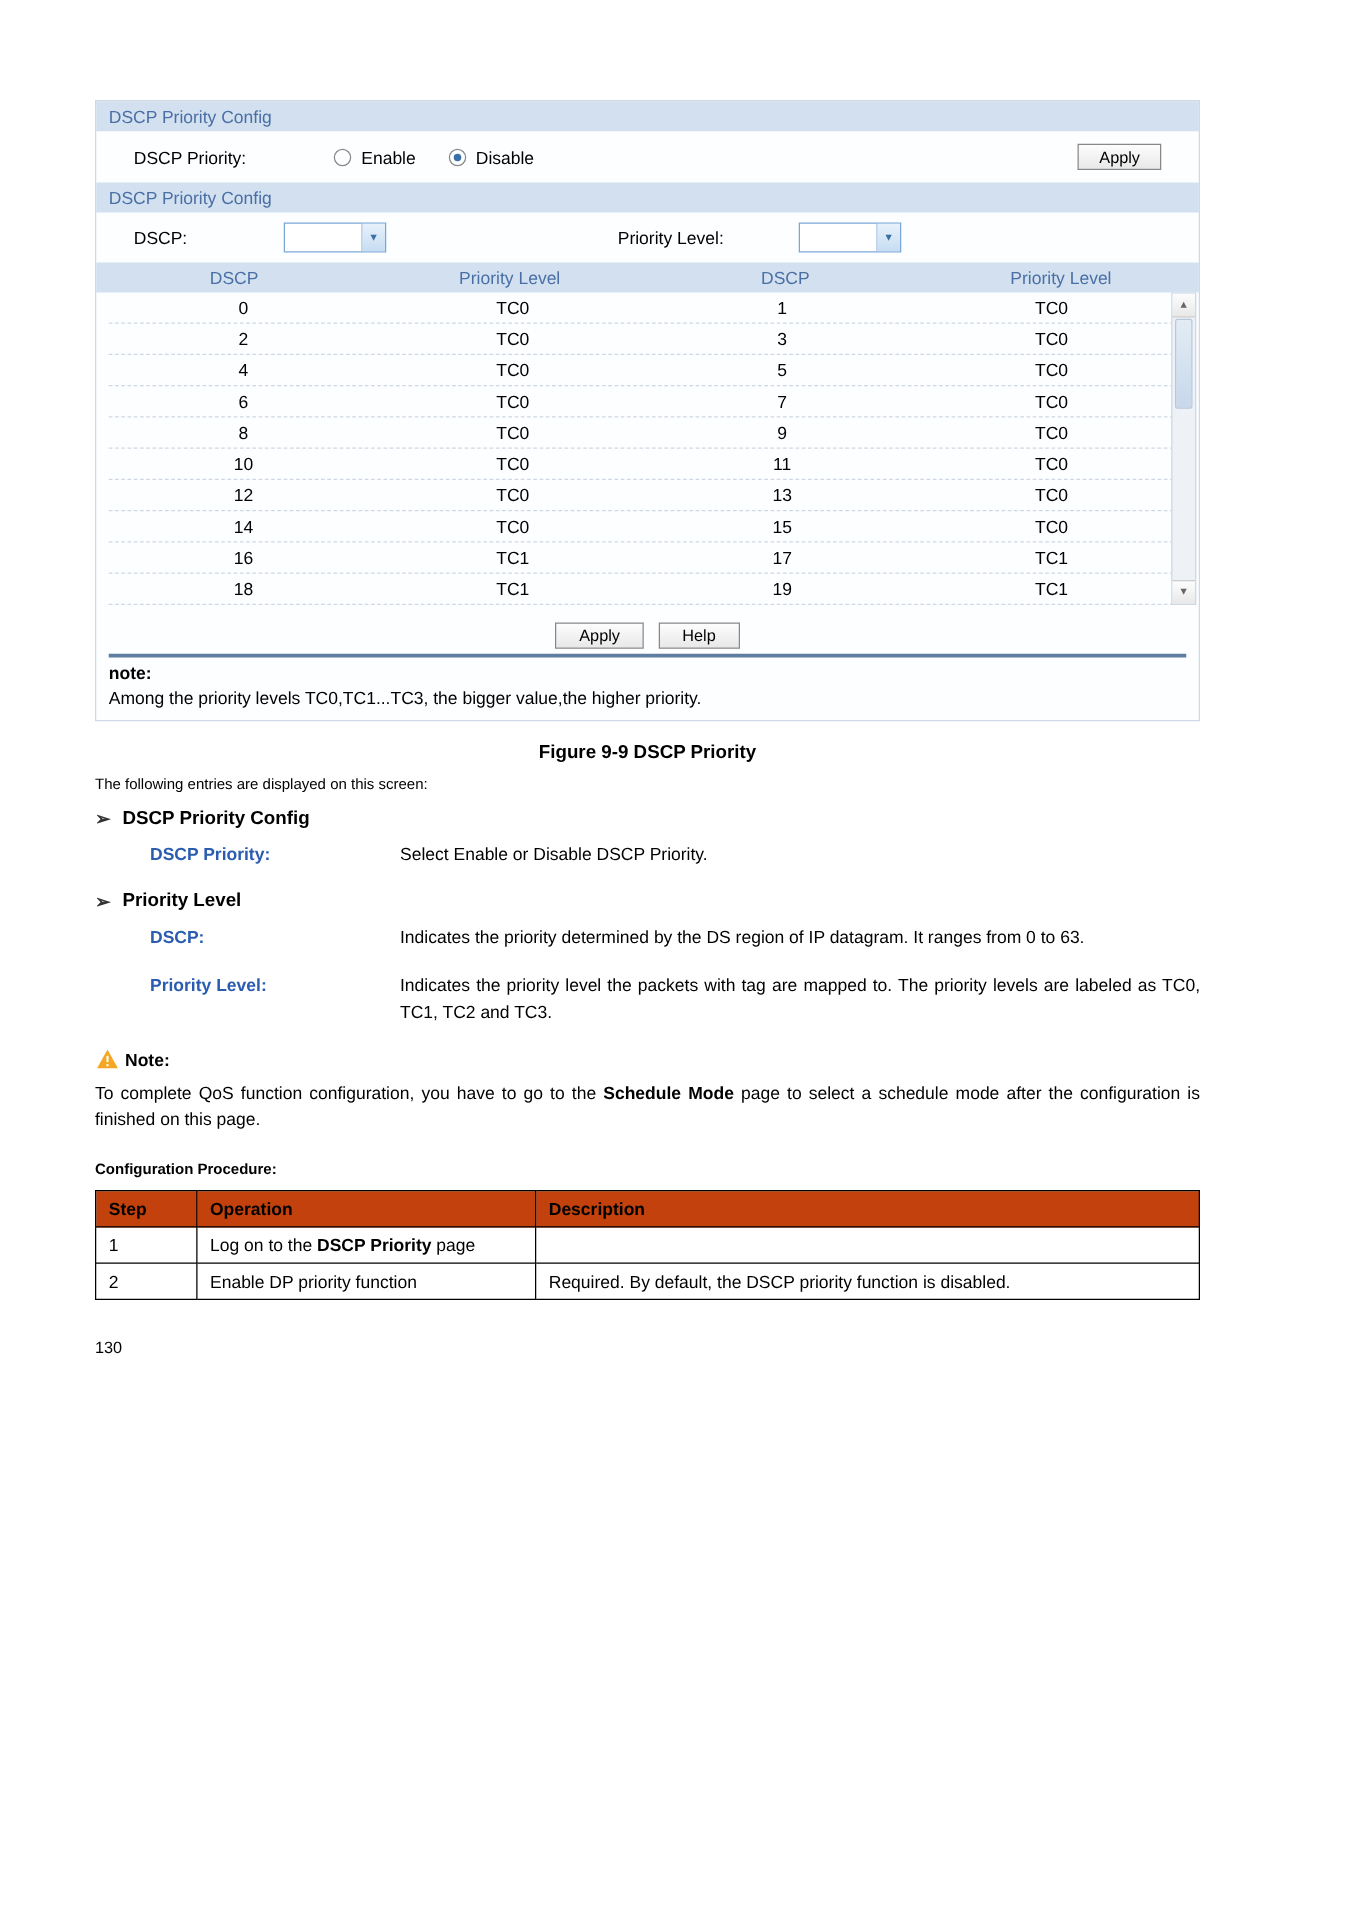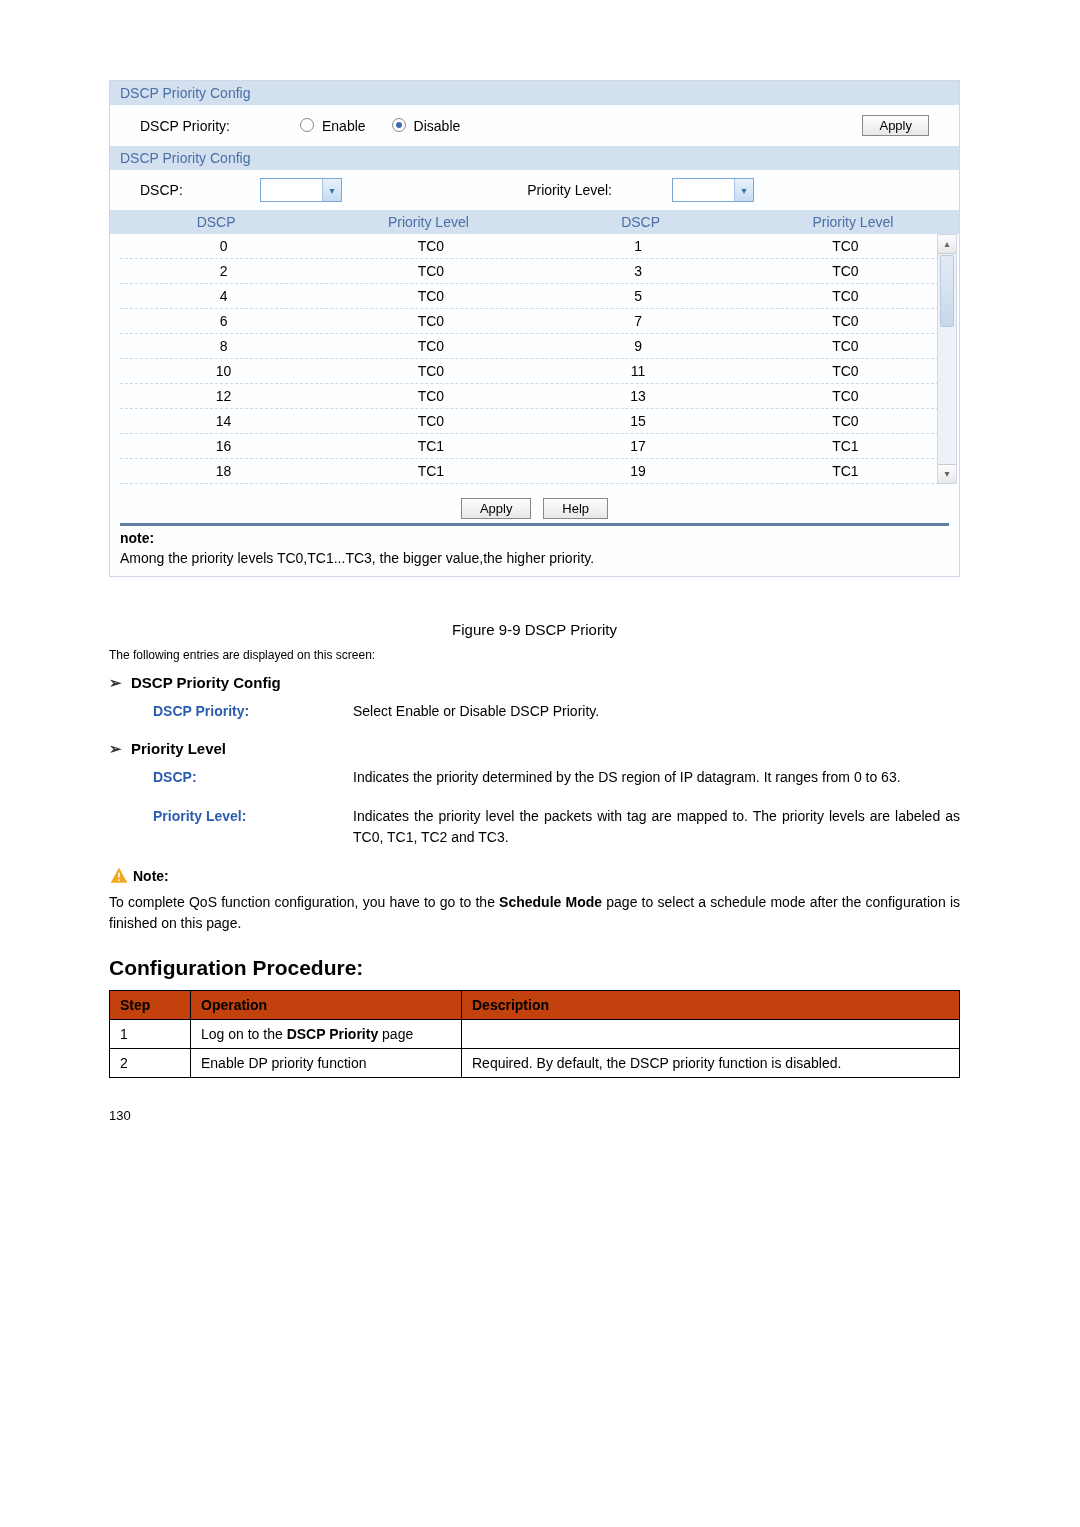--- a/index.html
+++ b/index.html
@@ -5,21 +5,21 @@
   body {
     margin: 0;
     padding: 0;
     font-family: Arial, sans-serif;
     font-size: 14px;
     background: #fff;
   }
   .page {
     width: 1080px;
     margin: 0 auto;
-    padding: 80px 120px 40px 109px;
+    padding: 80px 120px 40px 76px;
     box-sizing: border-box;
   }
   .panel {
     border: 1px solid #d0d8e8;
     background: #fdfeff;
     padding: 0;
     margin-bottom: 6px;
   }
   .section-header {
     background: #d2e0f0;
@@ -30,21 +30,21 @@
   .radio-row {
     padding: 10px 30px;
     display: flex;
     align-items: center;
   }
   .radio-row .label {
     width: 160px;
   }
   .radio-row .radio-group {
     display: flex;
-    align-items: flex-start;
+    align-items: center;
     gap: 8px;
   }
   .radio {
     width: 12px;
     height: 12px;
     border: 1px solid #888;
     border-radius: 50%;
     display: inline-block;
     position: relative;
   }
@@ -182,22 +182,23 @@
     border-top: 3px solid #5e7da0;
     margin-top: 8px;
     padding-top: 4px;
   }
   .note-bar .hdr {
     font-weight: bold;
     margin-bottom: 4px;
   }
   .caption {
     text-align: center;
-    margin: 44px 0 10px 0;
+    margin: 16px 0 10px 0;
     font-size: 15px;
+    font-weight: bold;
   }
   .intro {
     font-size: 12px;
     margin-bottom: 12px;
   }
   .desc-section {
     margin-top: 8px;
   }
   .desc-section .h {
     font-weight: bold;
@@ -238,21 +239,21 @@
   .note2 .title svg {
     width: 20px;
     height: 20px;
   }
   .note2 .txt {
     text-align: justify;
     line-height: 1.5;
   }
   .proc-h {
     font-weight: bold;
-    font-size: 21px;
+    font-size: 12px;
     margin-top: 22px;
   }
   .proc-table {
     width: 100%;
     border-collapse: collapse;
     margin-top: 10px;
   }
   .proc-table th, .proc-table td {
     border: 1px solid #000;
     padding: 6px 10px;

